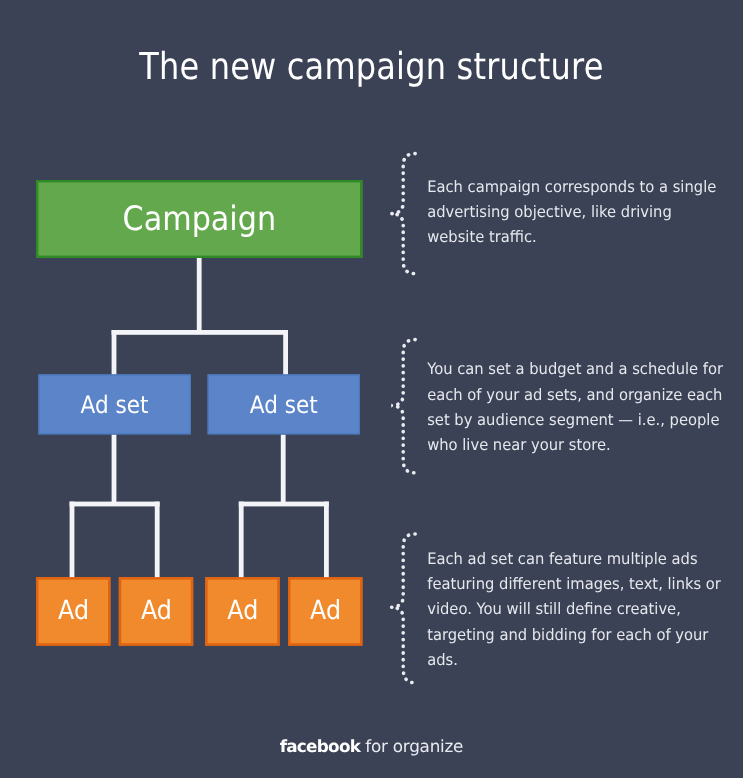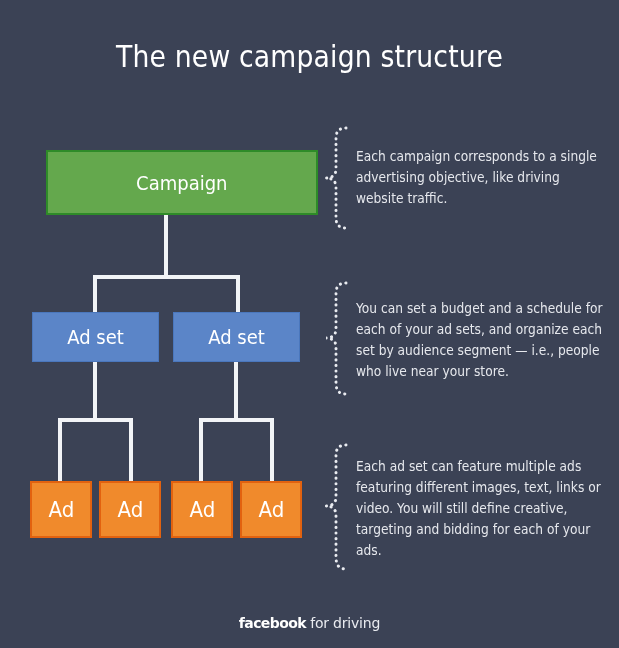--- a/index.html
+++ b/index.html
@@ -58,22 +58,21 @@
     font-family: "DejaVu Sans", sans-serif;
   }
 
   .node-campaign {
     left: 30px;
     top: 150px;
     width: 272px;
     height: 65px;
     background: #64a84d;
     border: 2px solid #2e8b28;
-    font-size: 20px;
-    margin-left: 16px;
+    font-size: 28px;
   }
 
   .node-adset {
     top: 312px;
     width: 127px;
     height: 50px;
     background: #5b85c8;
     border: 1px solid #4a77bd;
     font-size: 20px;
   }
@@ -223,16 +222,16 @@
     <svg width="26" height="128" viewBox="0 0 26 128">
       <path d="M24 2 C14 2 14 9 14 14 L14 54 C14 60 10 63 4 63 C10 63 14 66 14 72 L14 112 C14 118 14 126 24 126" fill="none" stroke="#e9ebf0" stroke-width="3" stroke-linecap="round" stroke-dasharray="0.2 5.4"></path>
     </svg>
   </div>
 
   <div class="annotation ann-1">Each campaign corresponds to a single advertising objective, like driving website traffic.</div>
   <div class="annotation ann-2">You can set a budget and a schedule for each of your ad sets, and organize each set by audience segment — i.e., people who live near your store.</div>
   <div class="annotation ann-3">Each ad set can feature multiple ads featuring different images, text, links or video. You will still define creative, targeting and bidding for each of your ads.</div>
 
   <div class="footer">
-    <span class="fb-mark">facebook</span><span class="fb-suffix"> for driving</span>
+    <span class="fb-mark">facebook</span><span class="fb-suffix"> for organize</span>
   </div>
 
 </div>
 
 </body></html>

